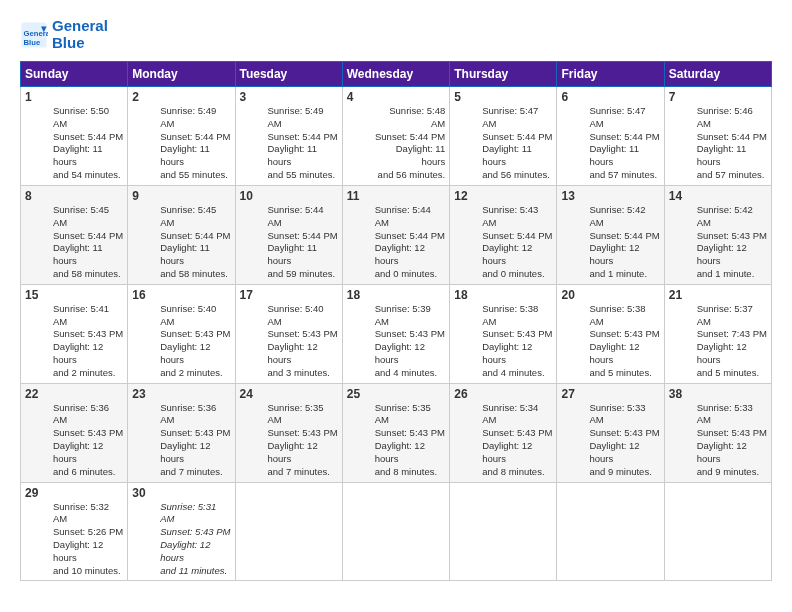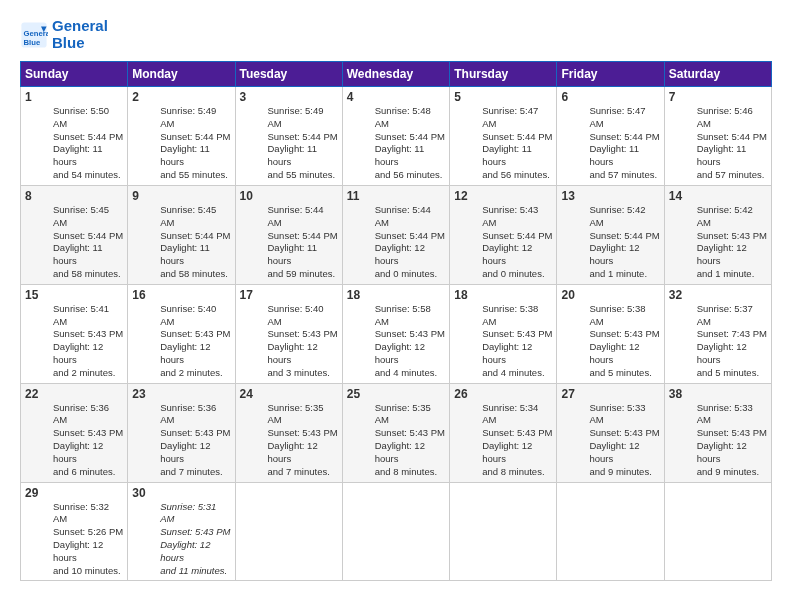--- a/index.html
+++ b/index.html
@@ -150,21 +150,21 @@
           </td>
           <td>
             <span class="day-num">3</span>
             <div class="day-info" style="white-space: pre-line;">Sunrise: 5:49 AM
 Sunset: 5:44 PM
 Daylight: 11 hours
 and 55 minutes.</div>
           </td>
           <td>
             <span class="day-num">4</span>
-            <div class="day-info" style="white-space: pre-line;">Sunrise: 5:48 AM
+            <div class="day-info" style="white-space: pre-line; text-align: right;">Sunrise: 5:48 AM
 Sunset: 5:44 PM
 Daylight: 11 hours
 and 56 minutes.</div>
           </td>
           <td>
             <span class="day-num">5</span>
             <div class="day-info" style="white-space: pre-line;">Sunrise: 5:47 AM
 Sunset: 5:44 PM
 Daylight: 11 hours
 and 56 minutes.</div>
@@ -252,41 +252,41 @@
           </td>
           <td>
             <span class="day-num">17</span>
             <div class="day-info" style="white-space: pre-line;">Sunrise: 5:40 AM
 Sunset: 5:43 PM
 Daylight: 12 hours
 and 3 minutes.</div>
           </td>
           <td>
             <span class="day-num">18</span>
-            <div class="day-info" style="white-space: pre-line;">Sunrise: 5:58 AM
+            <div class="day-info" style="white-space: pre-line;">Sunrise: 5:39 AM
 Sunset: 5:43 PM
 Daylight: 12 hours
 and 4 minutes.</div>
           </td>
           <td>
             <span class="day-num">18</span>
             <div class="day-info" style="white-space: pre-line;">Sunrise: 5:38 AM
 Sunset: 5:43 PM
 Daylight: 12 hours
 and 4 minutes.</div>
           </td>
           <td>
             <span class="day-num">20</span>
             <div class="day-info" style="white-space: pre-line;">Sunrise: 5:38 AM
 Sunset: 5:43 PM
 Daylight: 12 hours
 and 5 minutes.</div>
           </td>
           <td>
-            <span class="day-num">32</span>
+            <span class="day-num">21</span>
             <div class="day-info" style="white-space: pre-line;">Sunrise: 5:37 AM
 Sunset: 7:43 PM
 Daylight: 12 hours
 and 5 minutes.</div>
           </td>
         </tr>
         <tr>
           <td>
             <span class="day-num">22</span>
             <div class="day-info" style="white-space: pre-line;">Sunrise: 5:36 AM

